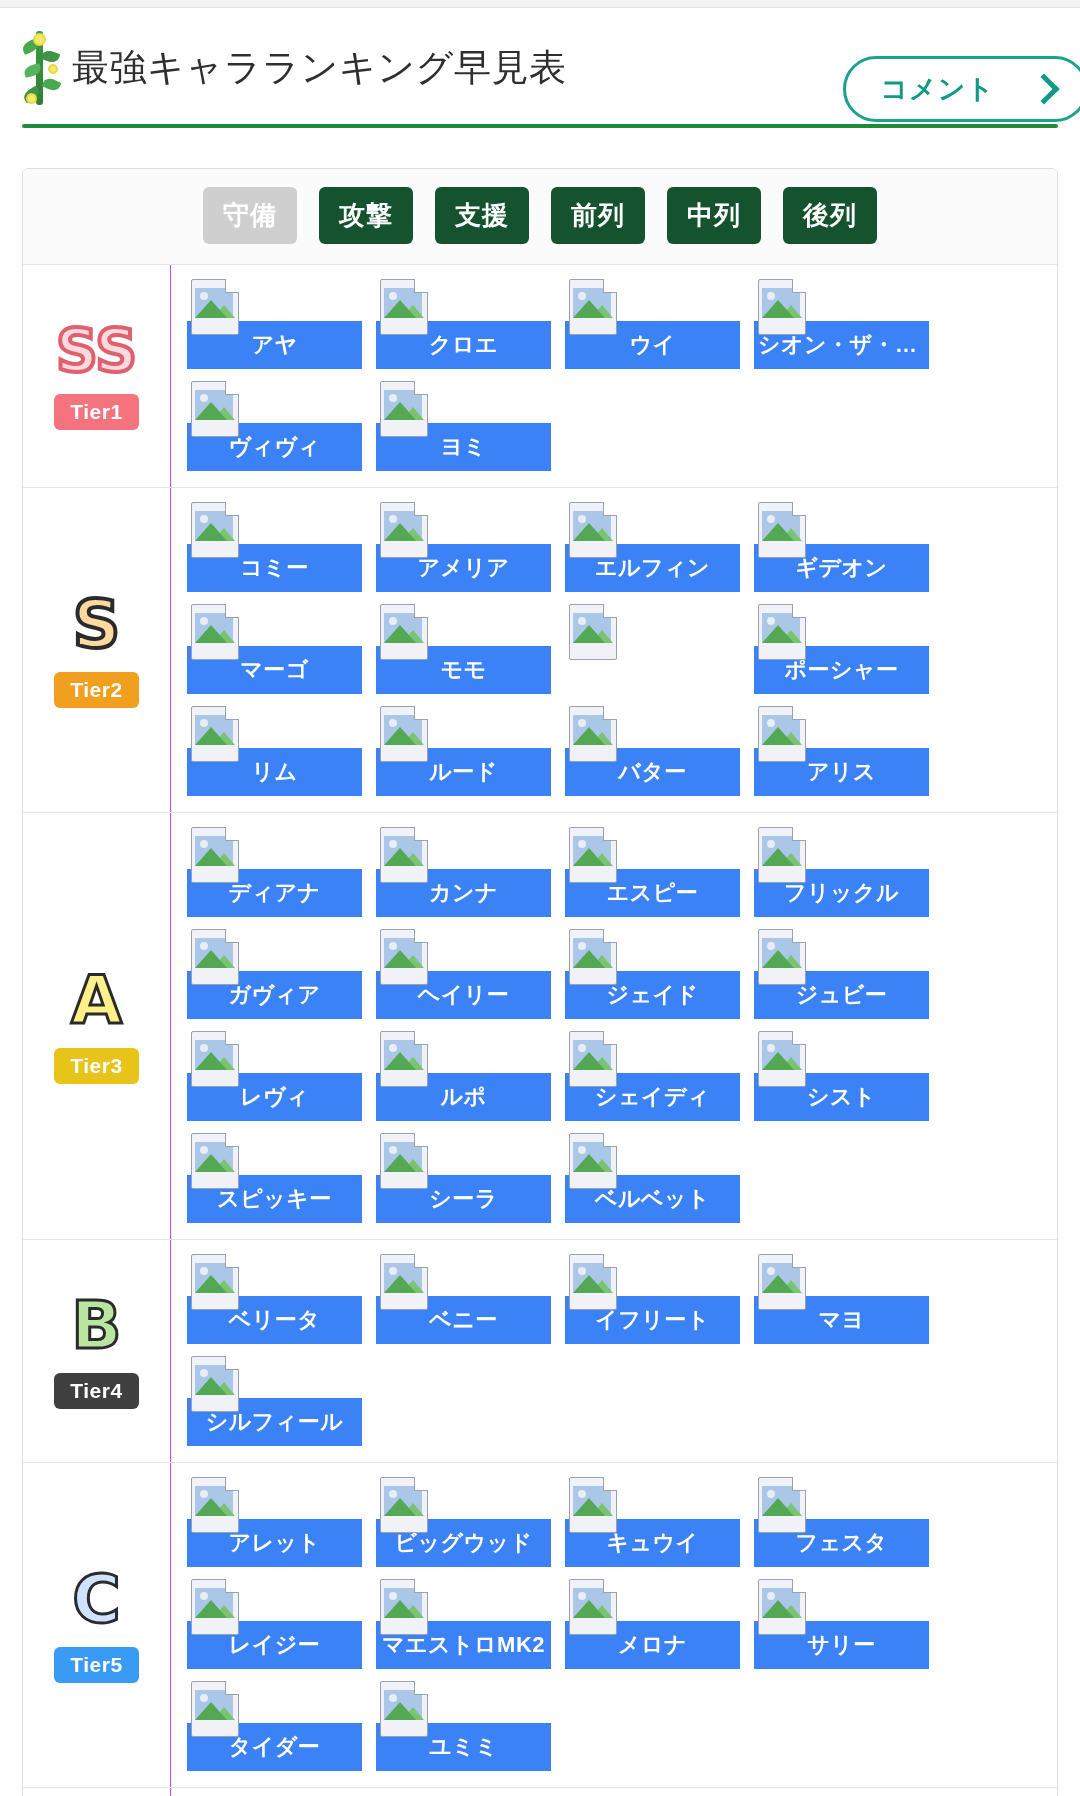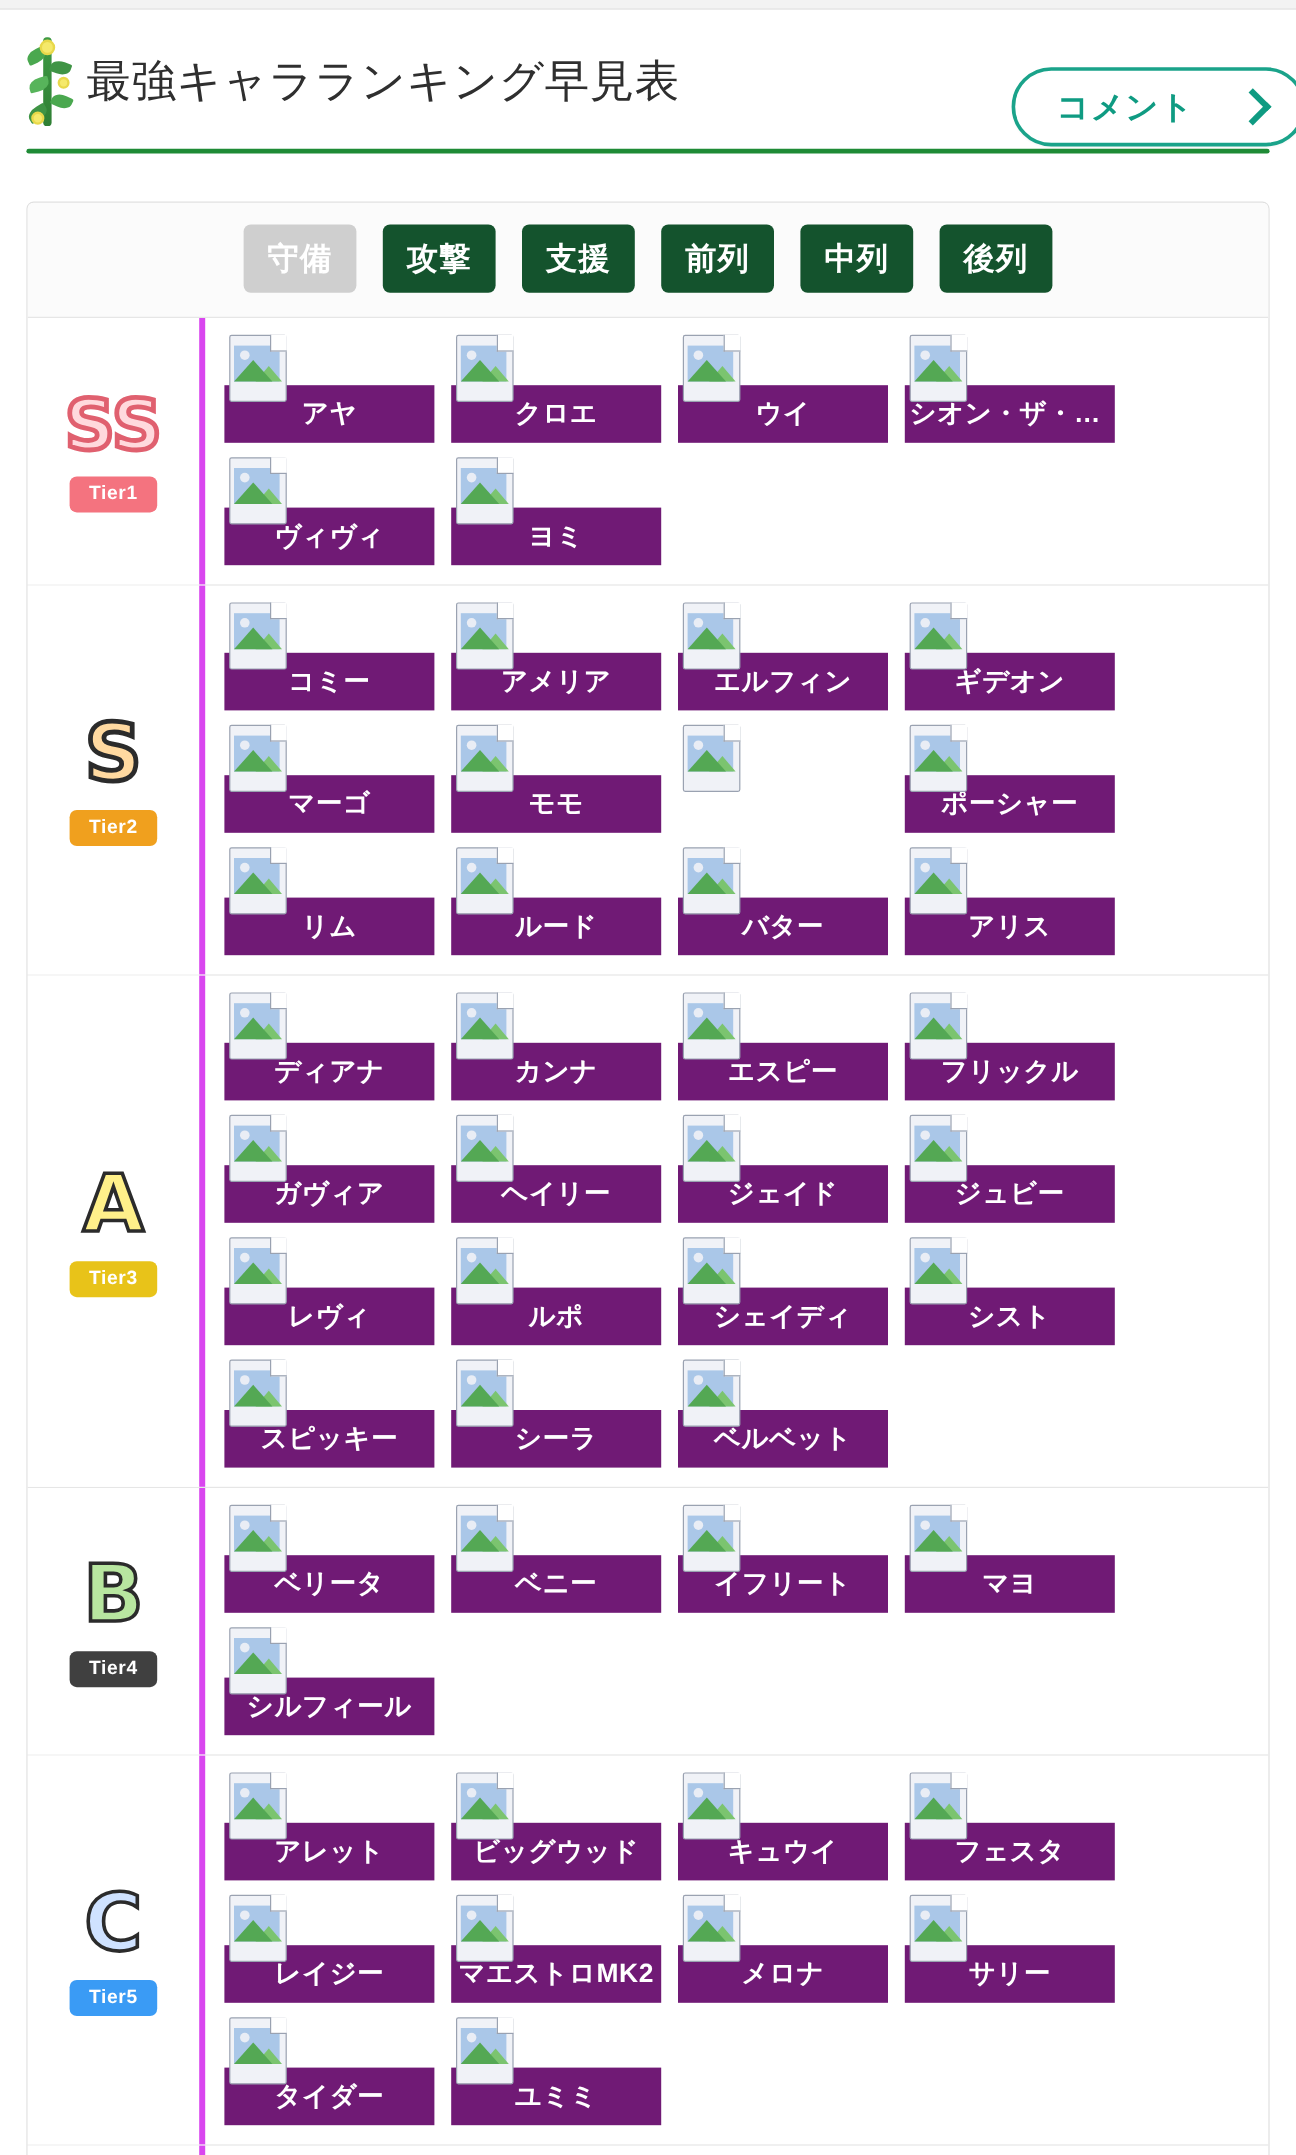--- a/index.html
+++ b/index.html
@@ -148,21 +148,21 @@
 
   
   .tier-row {
     display: flex;
     border-bottom: 1px solid #e6e6e6;
     min-height: 120px;
   }
   .tier-row:last-child { border-bottom: none; }
   .tier-label {
     flex: 0 0 148px;
-    border-right: 5px solid #d946ef;
+    border-right: 1px solid #d946ef;
     display: flex;
     flex-direction: column;
     align-items: center;
     justify-content: center;
     gap: 14px;
     padding: 18px 0;
     background: #fff;
   }
   .rank-glyph {
     font-size: 66px;
@@ -176,21 +176,21 @@
     font-size: 58px;
     color: #ffd9dd;
     -webkit-text-stroke: 4px #e0606f;
     text-shadow: 0 3px 0 #ffffff;
   }
   .rank-glyph.s  { color: #ffd9a0; -webkit-text-stroke: 4px #2b2b2b; }
   .rank-glyph.a  { color: #fff08a; }
   .rank-glyph.b  { color: #b8e6a0; }
   .rank-glyph.c  { color: #cfe2ff; }
   .tier-badge {
-    font-size: 16px;
+    font-size: 21px;
     font-weight: 700;
     color: #ffffff;
     border-radius: 6px;
     padding: 6px 16px;
     letter-spacing: 0.5px;
   }
 
   .tier-body {
     flex: 1 1 auto;
     padding: 14px 16px 16px 16px;
@@ -249,21 +249,21 @@
   }
   .thumb .sun {
     position: absolute;
     left: 9px; top: 13px;
     width: 8px; height: 8px;
     border-radius: 50%;
     background: #e9edf5;
   }
   .name-plate {
     margin-top: -14px;
-    background: #701a75;
+    background: #3b82f6;
     color: #ffffff;
     font-size: 22px;
     font-weight: 700;
     text-align: center;
     padding: 9px 4px;
     letter-spacing: 0.5px;
     white-space: nowrap;
     overflow: hidden;
     text-overflow: ellipsis;
   }

